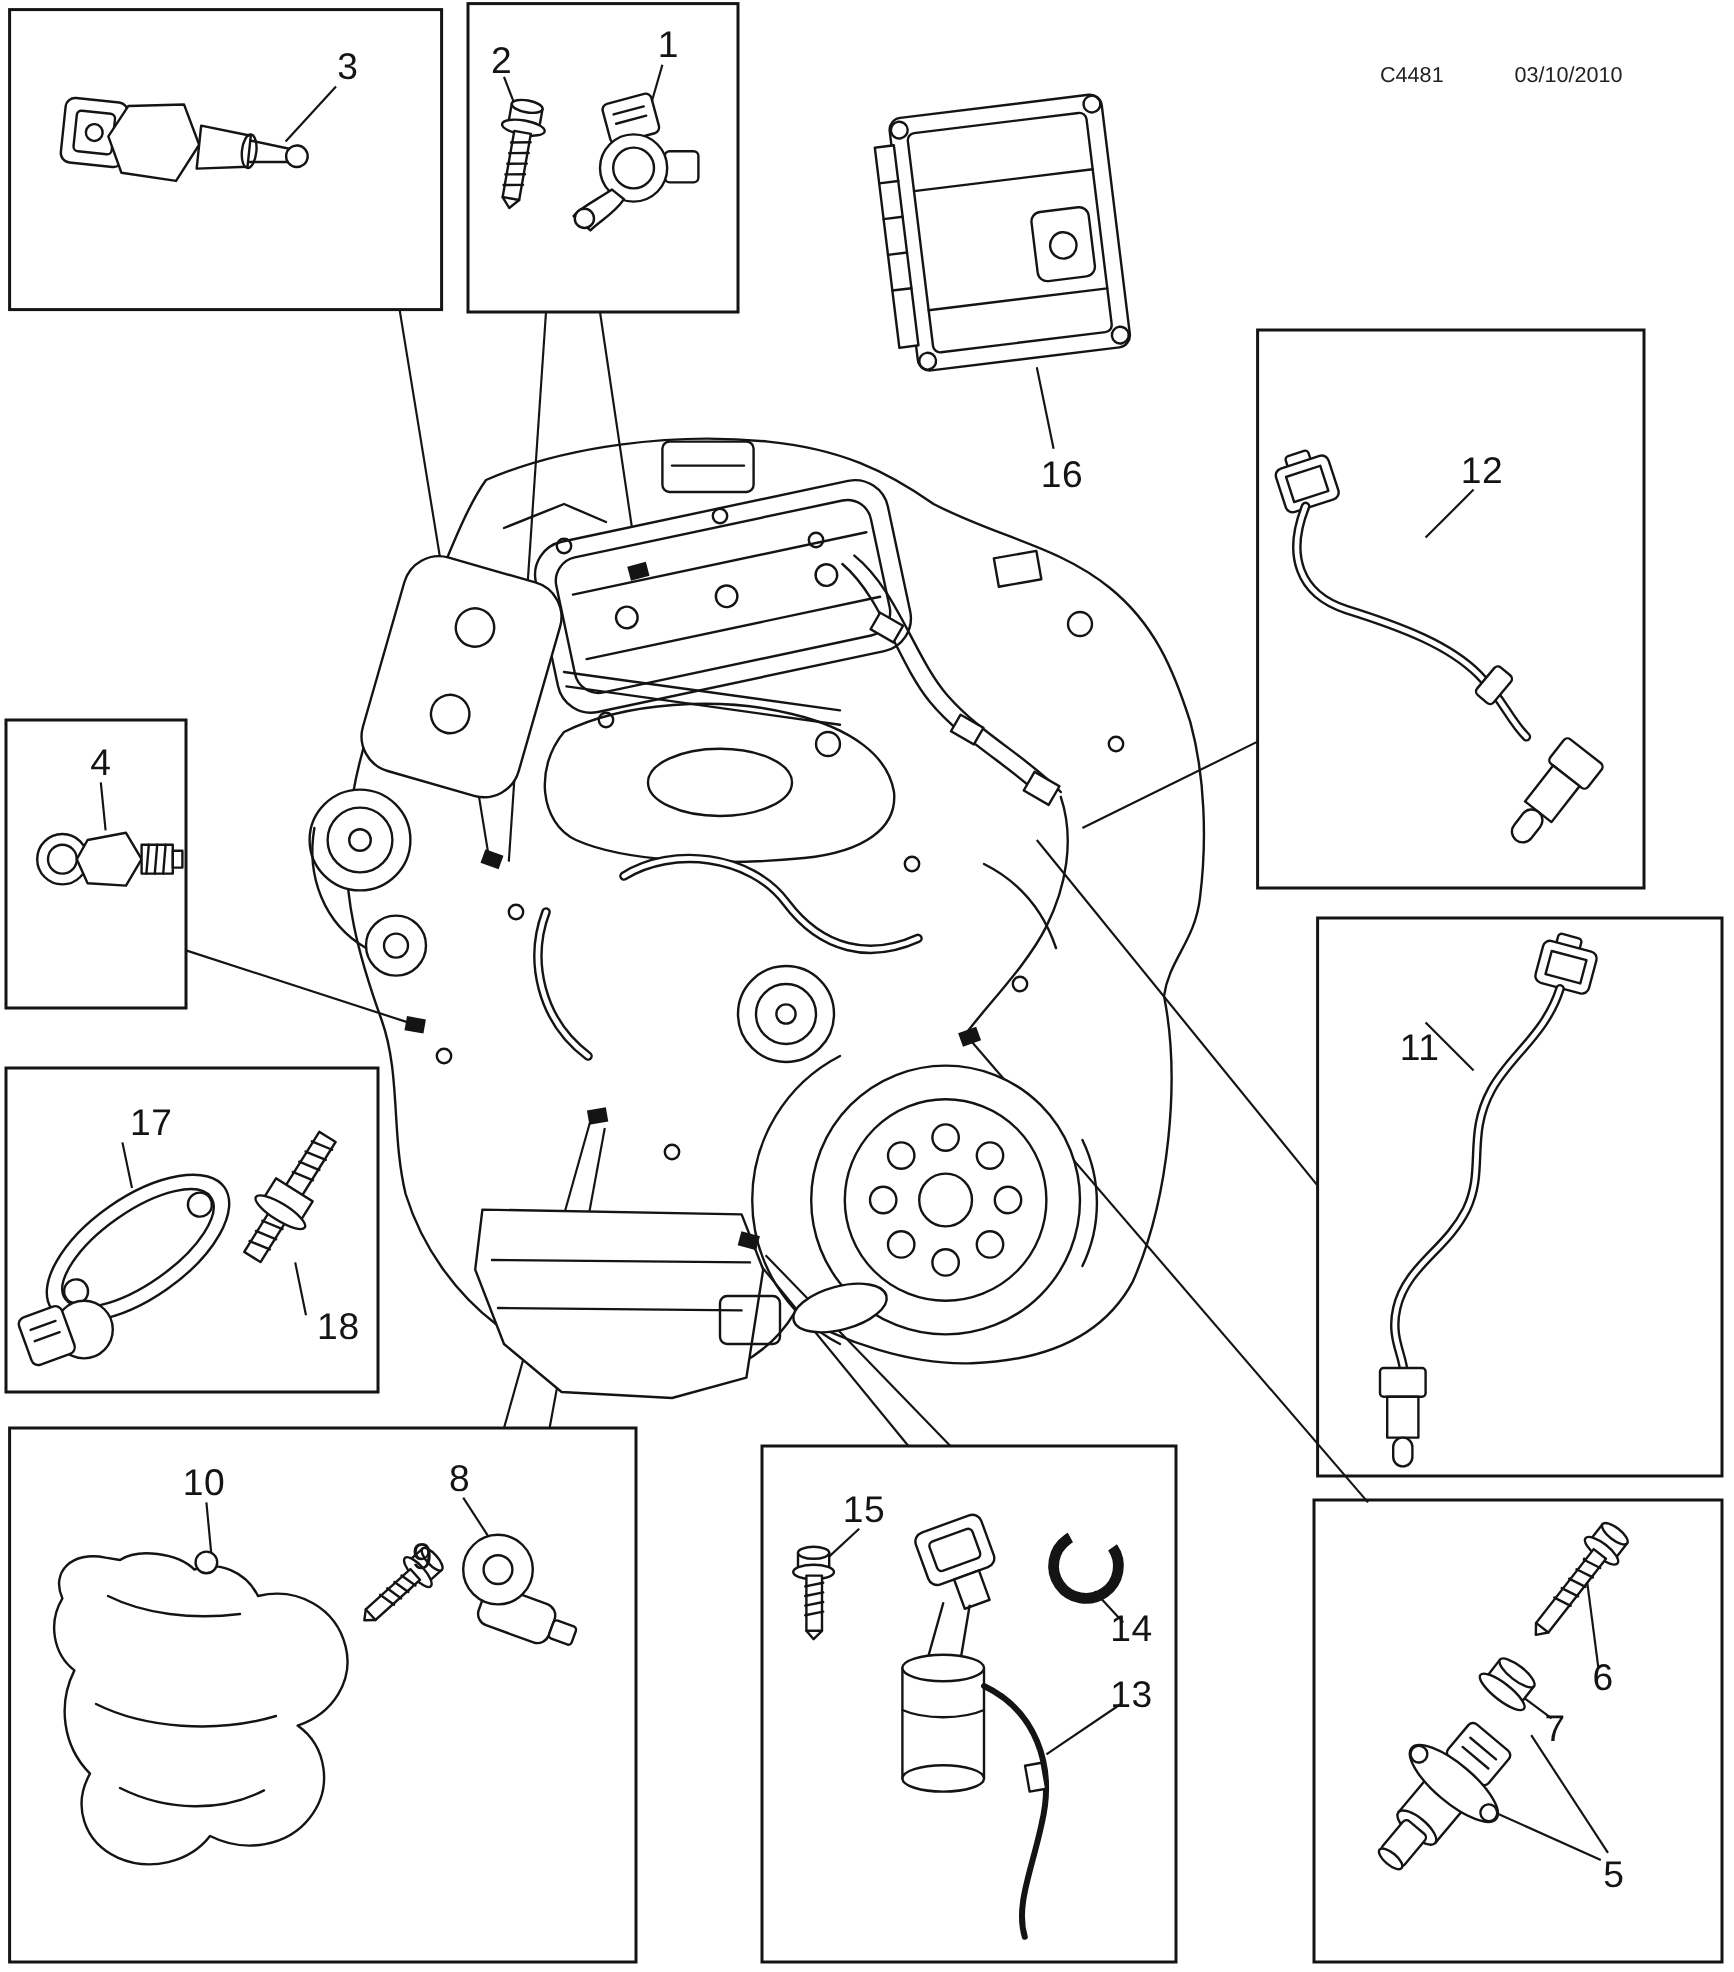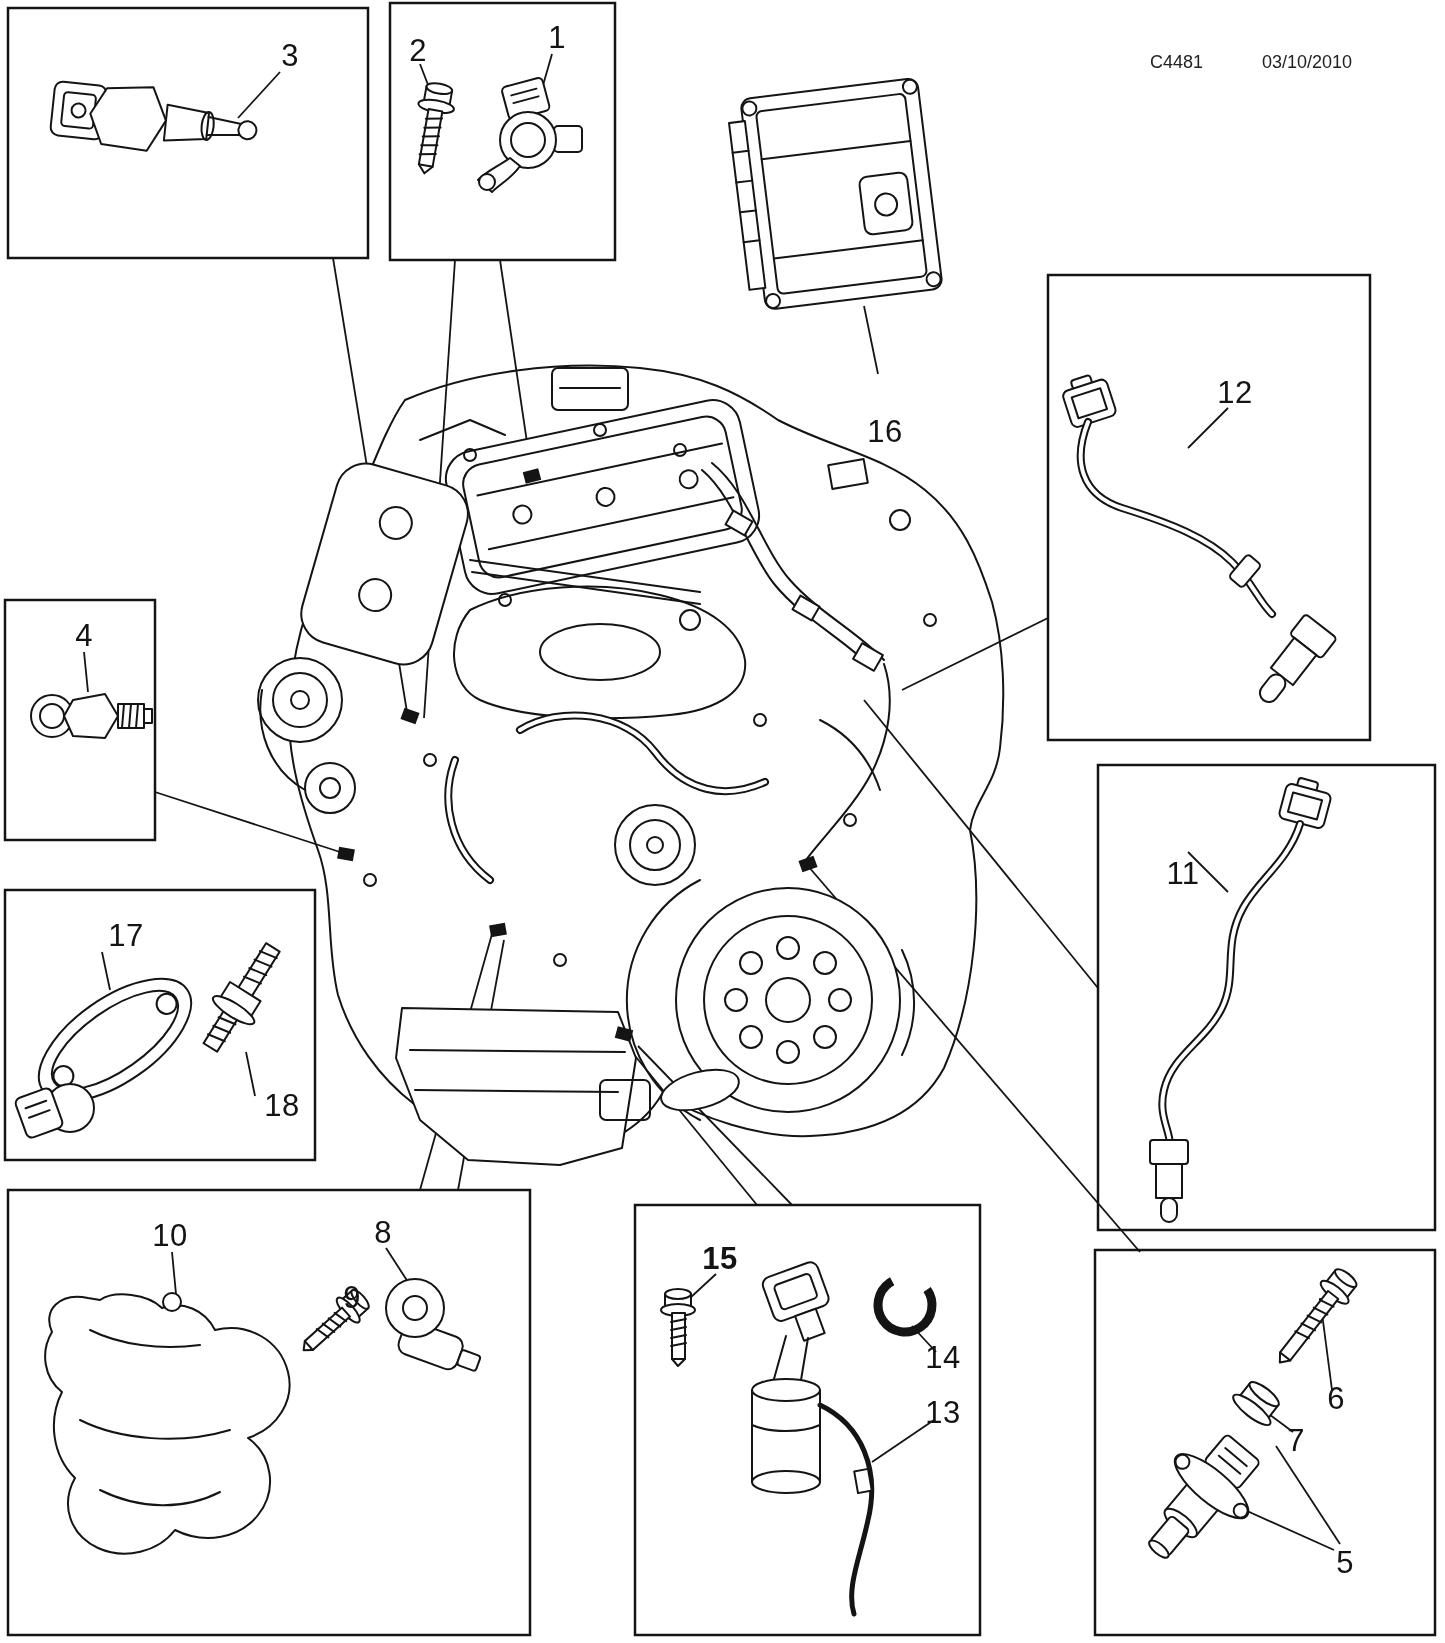--- a/index.html
+++ b/index.html
@@ -424,18 +424,18 @@
   <div class="callout" style="left:1345px; top:1562px;">5</div>
   <div class="callout" style="left:1336px; top:1398px;">6</div>
   <div class="callout" style="left:1296px; top:1440px;">7</div>
   <div class="callout" style="left:383px;  top:1232px;">8</div>
   <div class="callout" style="left:352px;  top:1297px;">9</div>
   <div class="callout" style="left:170px;  top:1235px;">10</div>
   <div class="callout" style="left:1183px; top:873px;">11</div>
   <div class="callout" style="left:1235px; top:392px;">12</div>
   <div class="callout" style="left:943px;  top:1412px;">13</div>
   <div class="callout" style="left:943px;  top:1357px;text-align:center;">14</div>
-  <div class="callout" style="left:720px;  top:1258px;font-weight:bold;">15</div>
-  <div class="callout" style="left:885px;  top:395px;margin-top:36px;">16</div>
+  <div class="callout" style="left:720px;  top:1258px;">15</div>
+  <div class="callout" style="left:885px;  top:395px;">16</div>
   <div class="callout" style="left:100px;  top:935px;margin-left:26px;">17</div>
   <div class="callout" style="left:258px;  top:1105px;margin-left:24px;">18</div>
 
 </div>
 
 </body></html>

